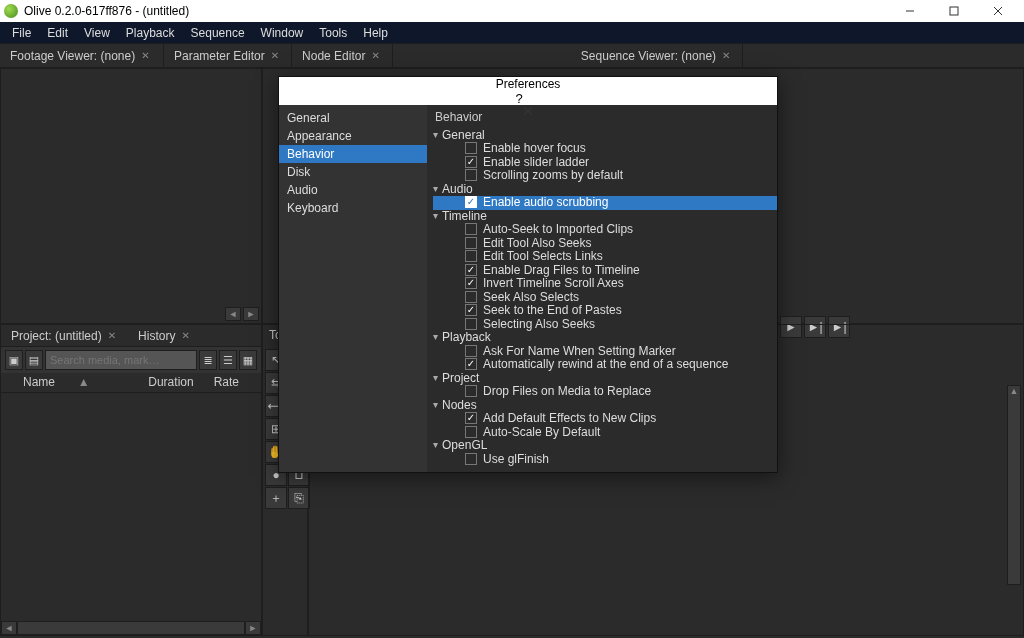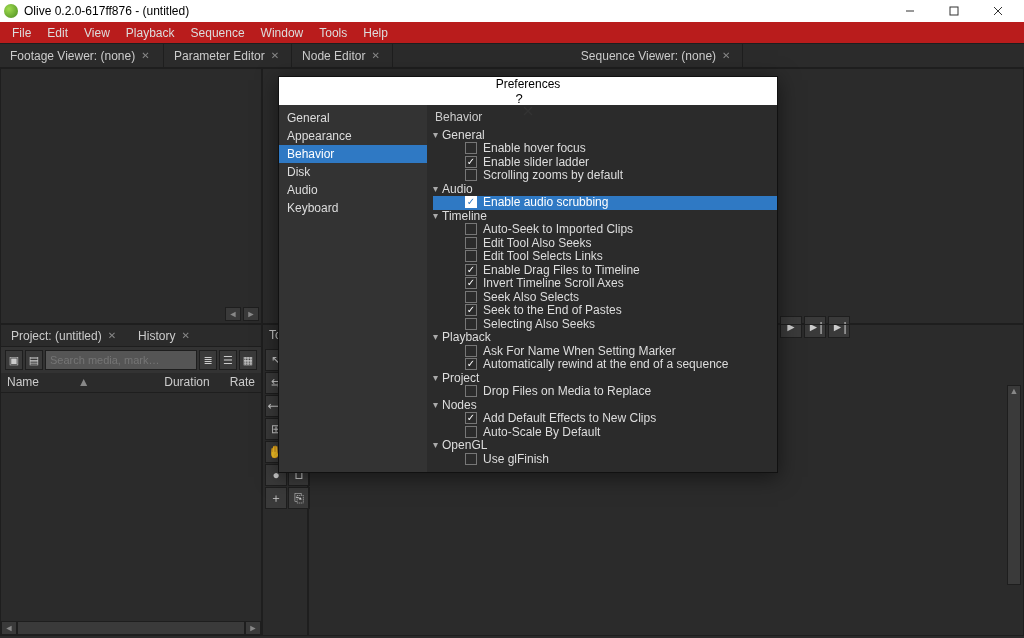--- a/index.html
+++ b/index.html
@@ -6,21 +6,21 @@
   body { width: 1024px; height: 638px; background: #2b2b2b; overflow: hidden; color: #c8c8c8; font-size: 12px; position: relative; }
 
   
   .titlebar { height: 22px; background: #fff; display: flex; align-items: center; padding: 0 4px; color: #000; font-size: 12px; }
   .app-icon { width: 14px; height: 14px; border-radius: 50%; background: radial-gradient(circle at 35% 35%, #9fdc4f, #4a8a1f); margin-right: 6px; }
   .titlebar .wincontrols { margin-left: auto; display: flex; }
   .wincontrols div { width: 44px; height: 22px; display: flex; align-items: center; justify-content: center; color: #333; }
   .wincontrols svg { width: 10px; height: 10px; stroke: #333; stroke-width: 1; fill: none; }
 
   
-  .menubar { height: 22px; background: #b91c1c; display: flex; align-items: center; padding: 0 4px; border-bottom: 1px solid #1e1e1e; }
+  .menubar { height: 22px; background: #0f172a; display: flex; align-items: center; padding: 0 4px; border-bottom: 1px solid #1e1e1e; }
   .menubar span { padding: 2px 8px; color: #ddd; }
 
   
   .tabstrip { height: 24px; background: #2b2b2b; display: flex; border-bottom: 1px solid #1e1e1e; }
   .tab { padding: 4px 12px 4px 10px; display: flex; align-items: center; gap: 6px; color: #ccc; border-right: 1px solid #1e1e1e; }
   .tab .x { font-size: 10px; color: #888; }
 
   
   .mainrow { display: flex; height: 256px; }
   .pane { background: #2b2b2b; border: 1px solid #1e1e1e; position: relative; }
@@ -30,21 +30,21 @@
   .scroll-corner div { width: 16px; height: 14px; background: #3a3a3a; border: 1px solid #1e1e1e; display:flex;align-items:center;justify-content:center;color:#888;font-size:9px;}
 
   
   .botrow { display: flex; height: 312px; }
   .projectpane { width: 262px; border: 1px solid #1e1e1e; display:flex;flex-direction:column;}
   .projecttabs { height: 22px; display: flex; border-bottom: 1px solid #1e1e1e; }
   .projecttabs .tab { border: none; }
   .proj-toolbar { height: 26px; background: #333; display:flex; align-items:center; gap:2px; padding:2px 4px;}
   .ticon { width: 20px; height: 20px; border:1px solid #1e1e1e; background:#3a3a3a; display:flex;align-items:center;justify-content:center;color:#ccc;font-size:11px;}
   .search { flex:1; height:20px; background:#555; border:1px solid #1e1e1e; color:#aaa; padding:0 4px; font-size:11px;}
-  .proj-header { height: 20px; display:flex; padding: 2px 6px; color:#ccc; border-bottom:1px solid #1e1e1e;}
+  .proj-header { height: 20px; display:flex; padding: 2px 22px; color:#ccc; border-bottom:1px solid #1e1e1e;}
   .proj-header span:nth-child(1){width:70px;}
   .proj-header span:nth-child(2){width:70px;}
   .proj-body { flex:1; background:#2b2b2b; }
   .proj-scroll { height:14px; display:flex; }
   .proj-scroll .bar{flex:1;background:#3a3a3a;border:1px solid #1e1e1e;}
   .proj-scroll .btn{width:16px;background:#3a3a3a;border:1px solid #1e1e1e;display:flex;align-items:center;justify-content:center;color:#888;font-size:9px;}
 
   .toolspane { width: 46px; border:1px solid #1e1e1e; display:flex;flex-direction:column;}
   .toolspane .head { height:22px; padding:3px 6px; }
   .toolgrid { display:grid; grid-template-columns: 22px 22px; gap:1px; padding:2px;}

